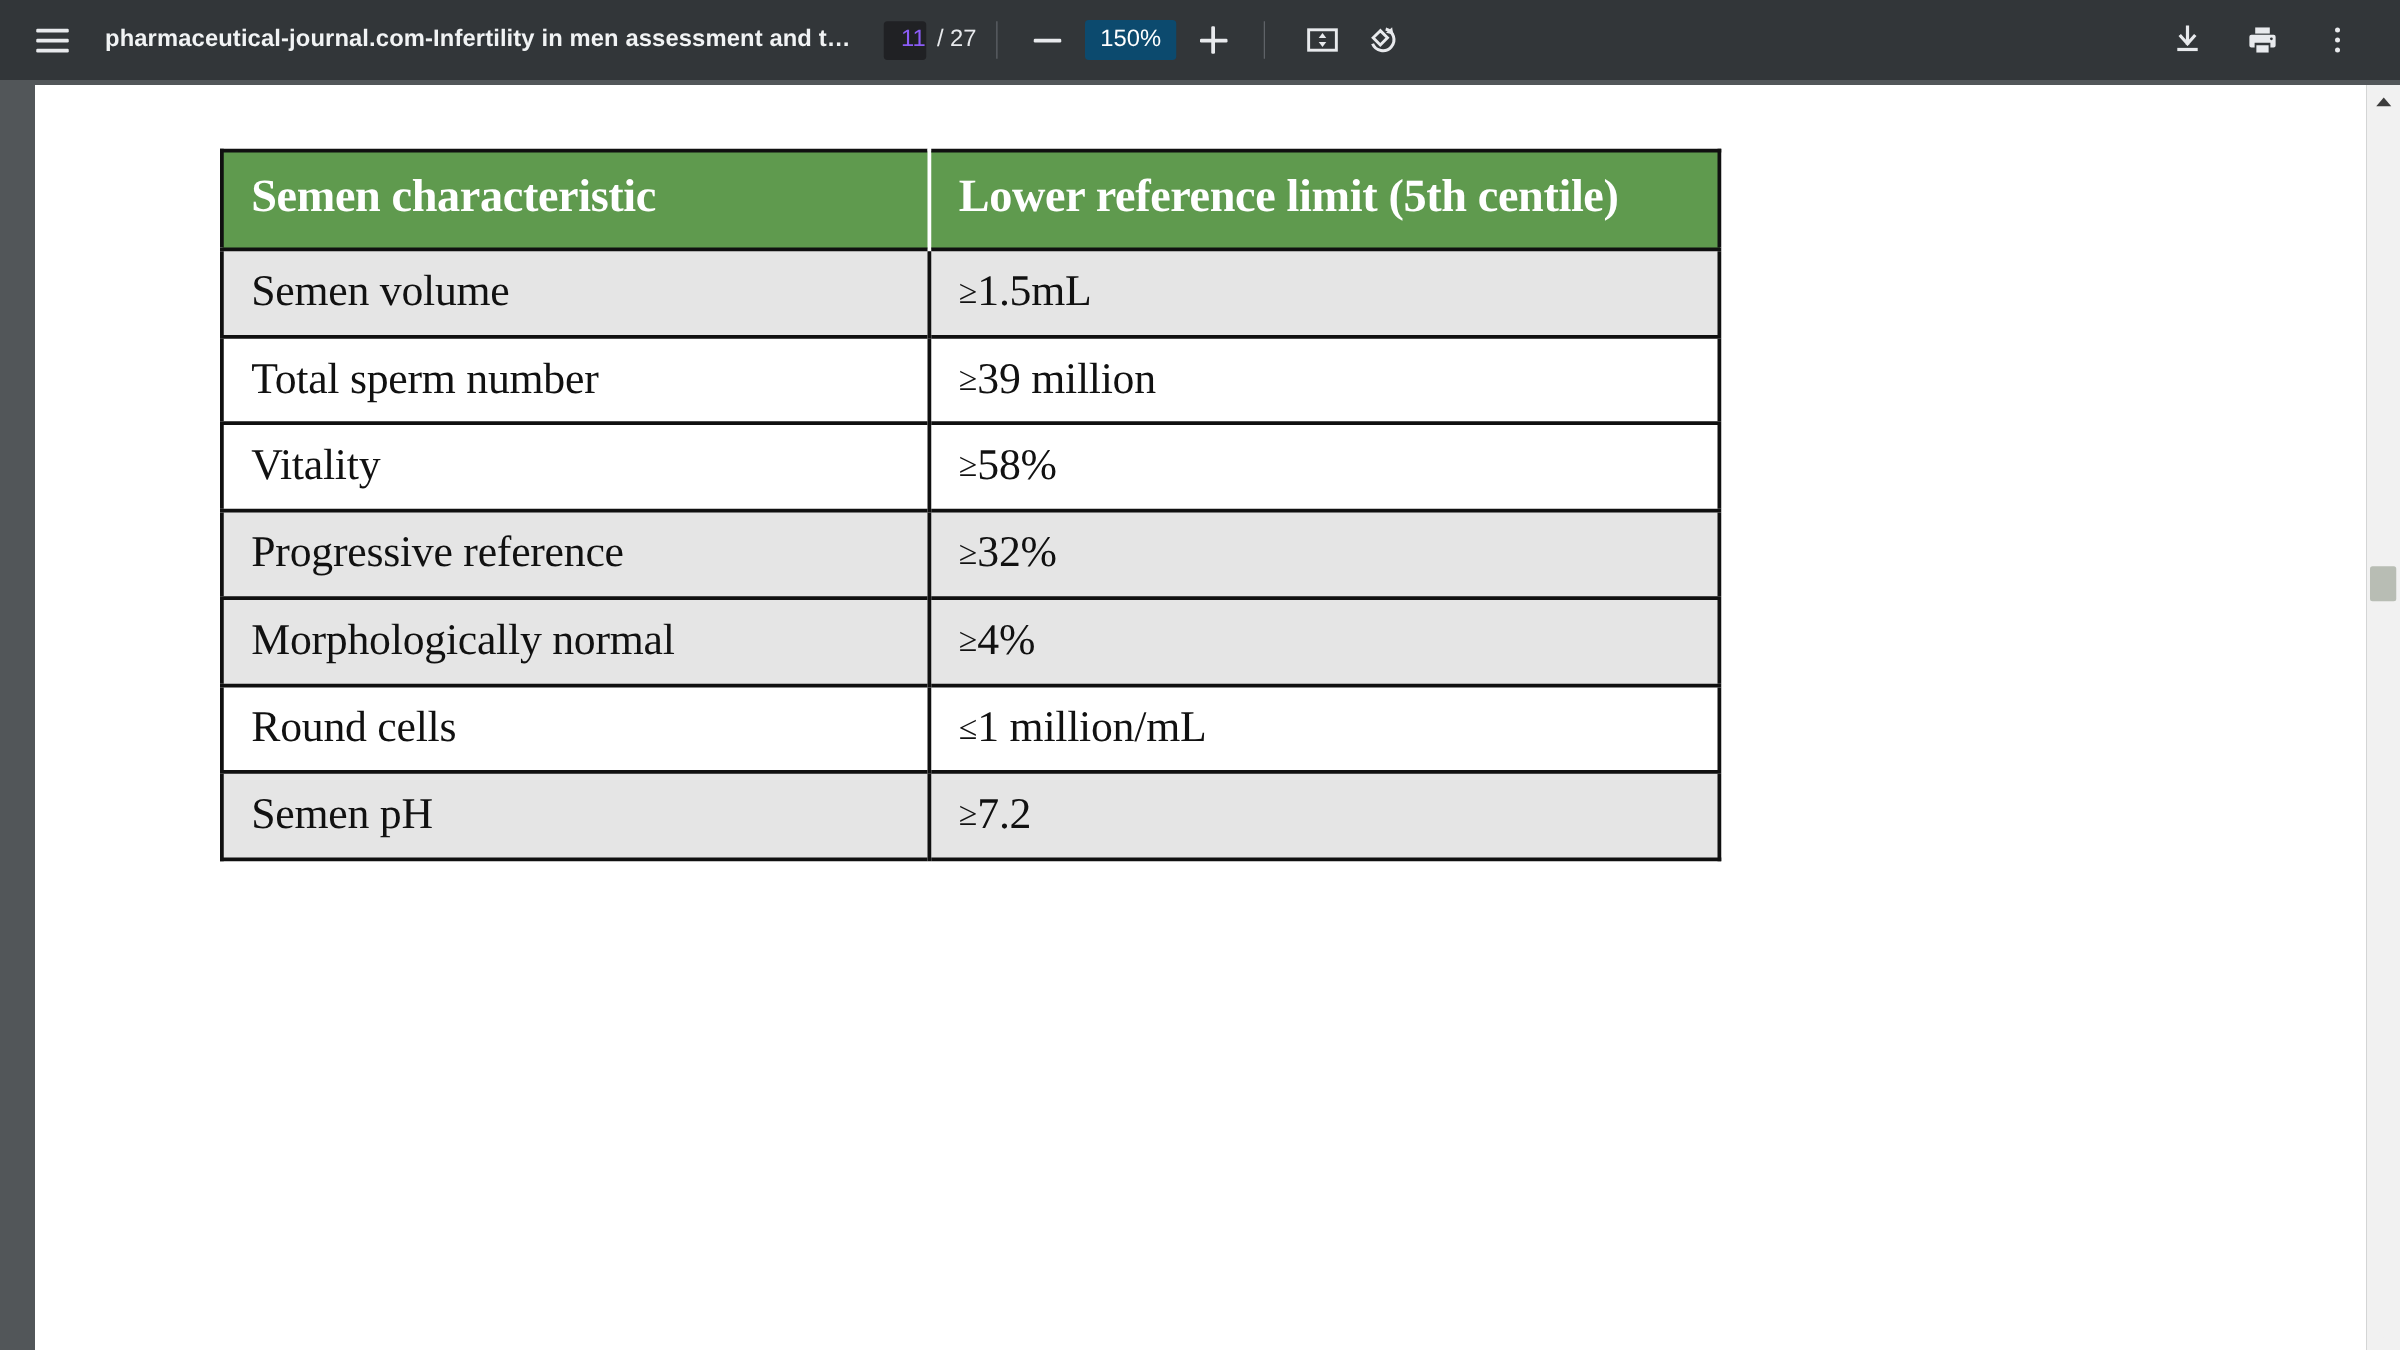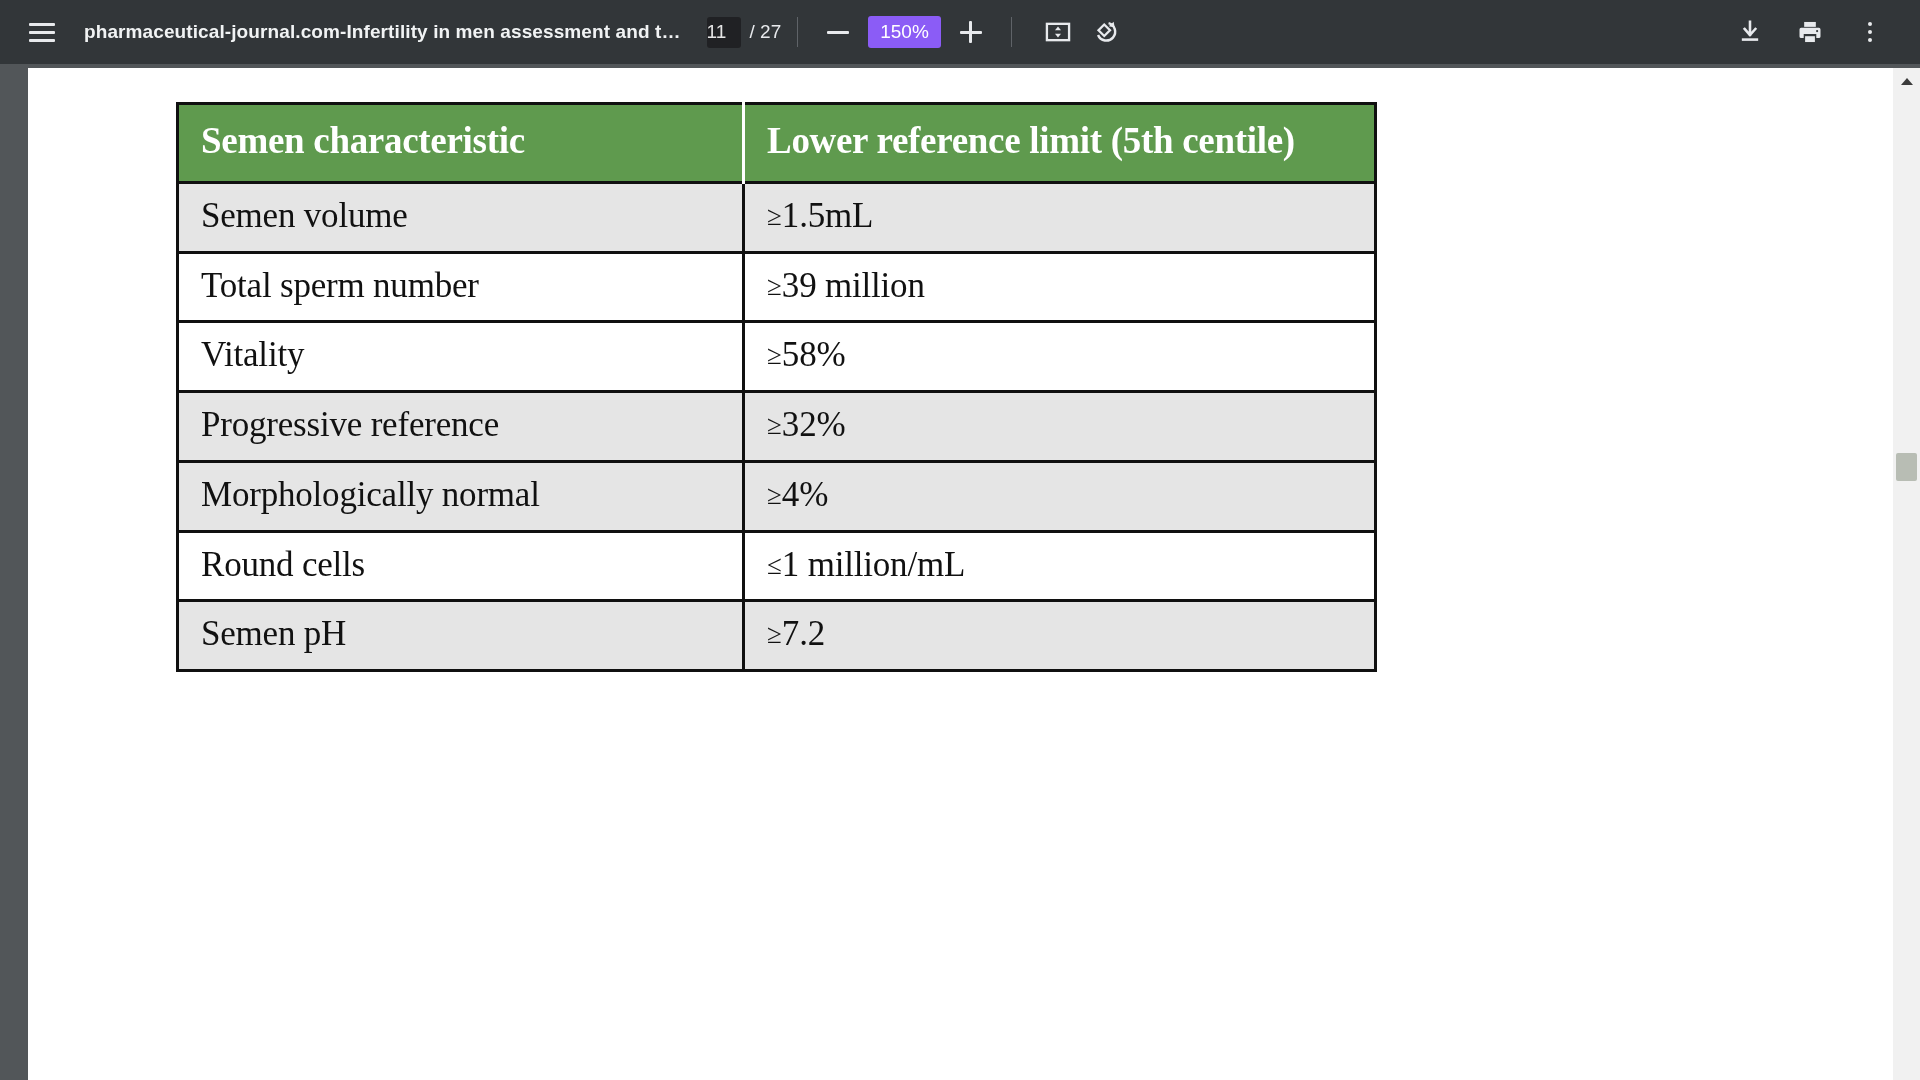--- a/index.html
+++ b/index.html
@@ -59,24 +59,24 @@
   #page-indicator {
     margin-left: 26px;
     display: flex;
     align-items: center;
     font-size: 19px;
     color: #e8eaed;
   }
   #page-number-input {
     background: #202124;
     border: none;
-    color: #e5e5e5;
+    color: #8b5cf6;
     font-family: "Liberation Sans", sans-serif;
     font-size: 19px;
-    text-align: left;
+    text-align: right;
     width: 34px;
     height: 31px;
     border-radius: 3px;
     outline: none;
     padding: 0;
   }
   #page-count { margin-left: 9px; color: #e8eaed; font-size: 19px; }
 
   .tb-divider {
     width: 1px;
@@ -93,21 +93,21 @@
   }
   .zoom-sign .bar-h {
     position: absolute; left: 0; top: 9.5px;
     width: 22px; height: 3px; background: #e8eaed; border-radius: 1px;
   }
   .zoom-sign .bar-v {
     position: absolute; top: 0; left: 9.5px;
     width: 3px; height: 22px; background: #e8eaed; border-radius: 1px;
   }
   #zoom-level {
-    background: #8b5cf6;
+    background: #0c4a6e;
     color: #ffffff;
     font-size: 19px;
     padding: 5px 12px;
     border-radius: 3px;
     margin: 0 6px;
     min-width: 62px;
     text-align: center;
   }
 
   
@@ -139,21 +139,21 @@
     top: 0;
     left: 28px;
     width: 1865px;
     min-height: 1012px;
     background: #ffffff;
   }
 
   
   #table-block {
     position: absolute;
-    top: 34px;
+    top: 51px;
     left: 148px;
     width: 1392px;
   }
 
   table.who-table {
     width: 1198px;
     border-collapse: collapse;
     table-layout: fixed;
     border: 3px solid #101010;
     font-family: "Liberation Serif", serif;

